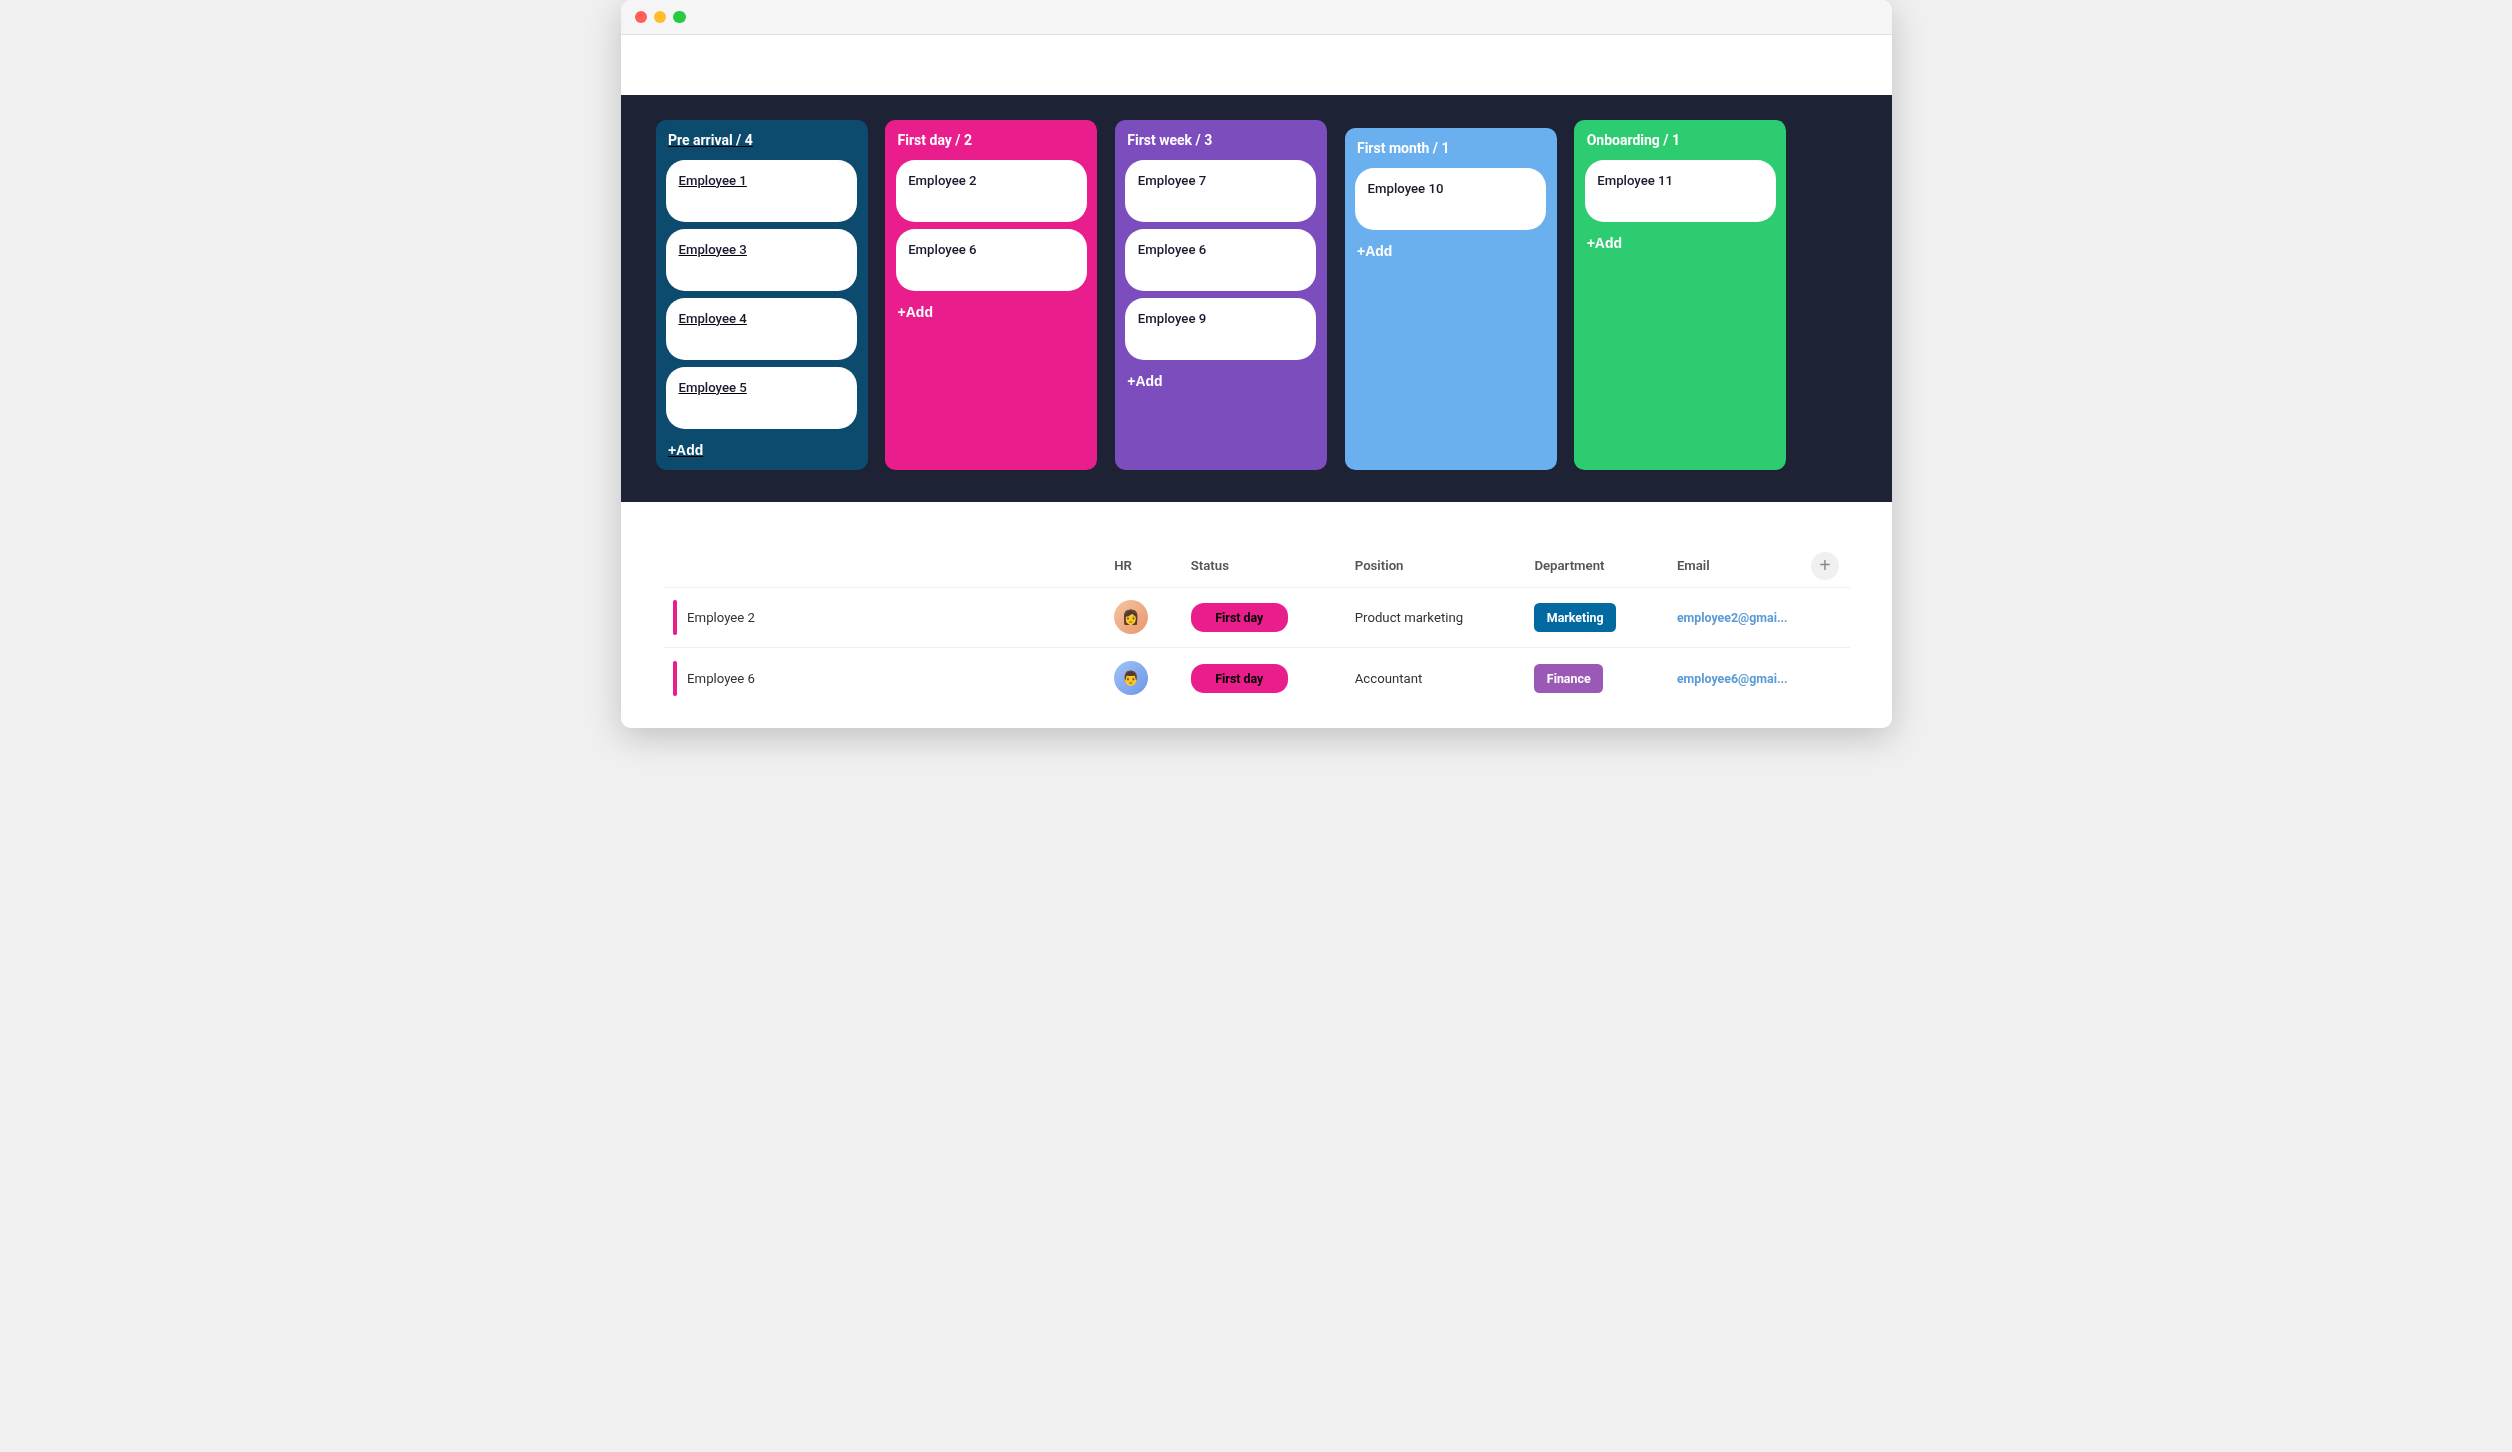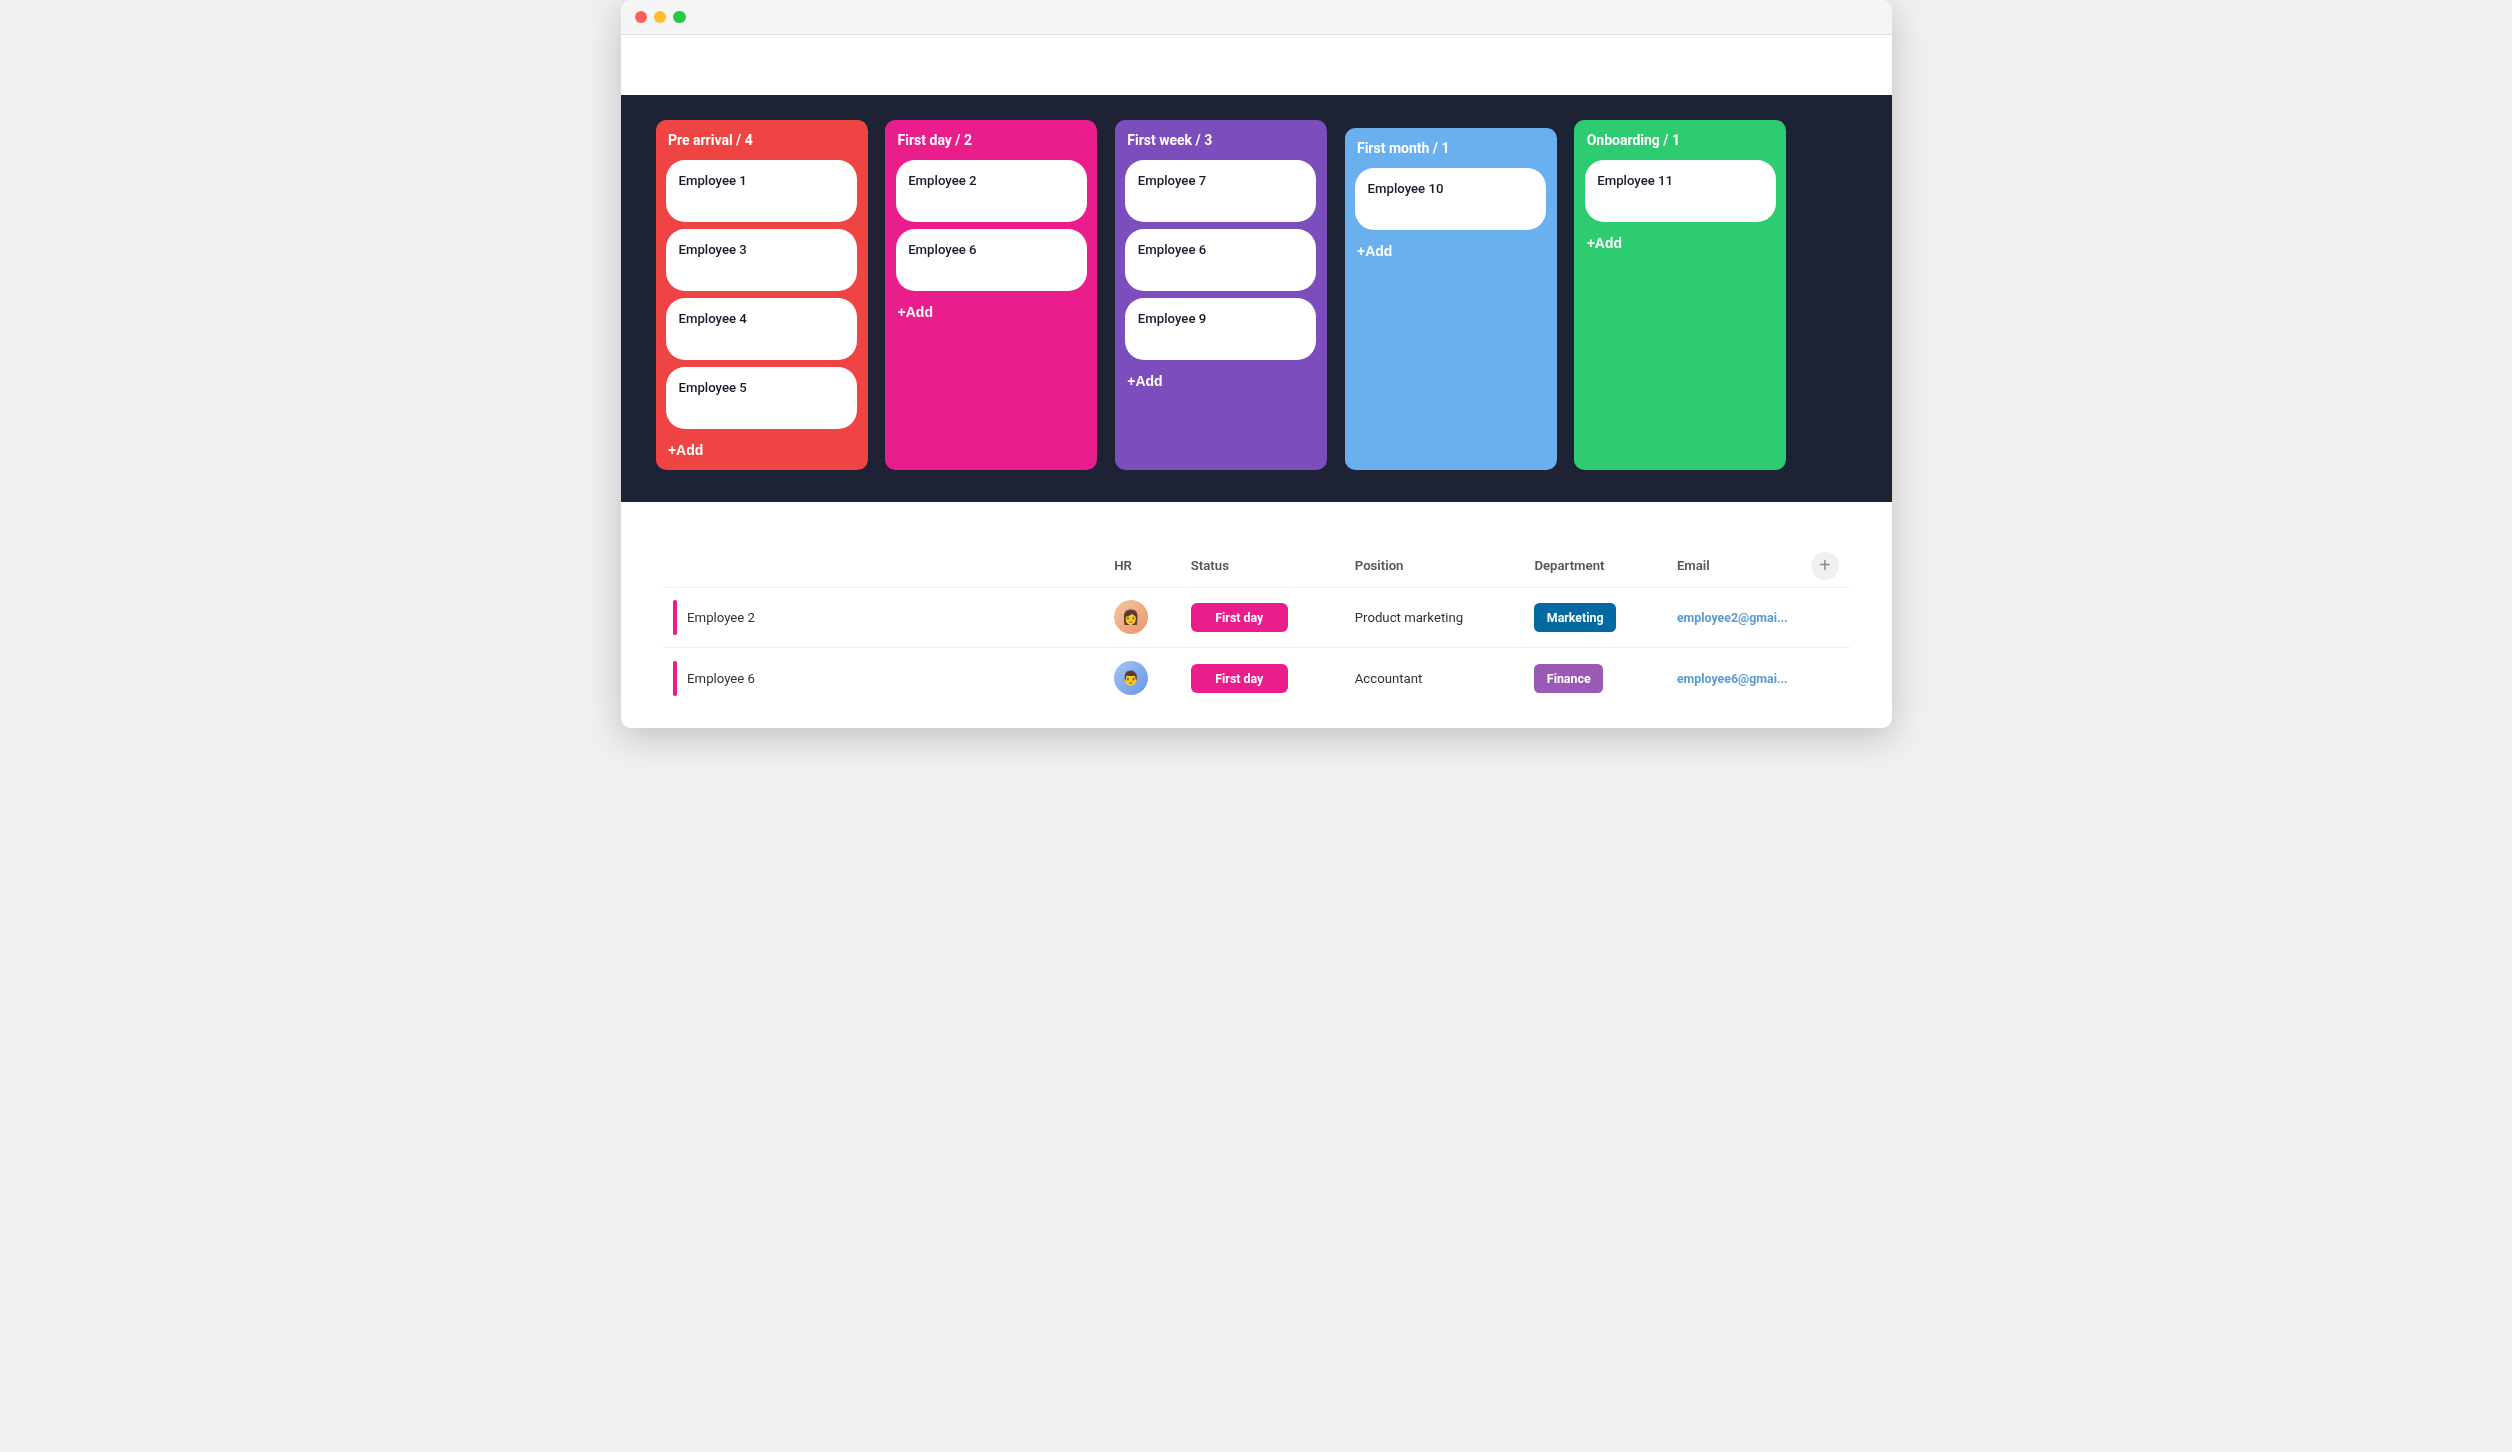--- a/index.html
+++ b/index.html
@@ -76,21 +76,21 @@
       border-radius: 10.6px;
       padding: 12.4px 10.6px 8.8px;
       min-width: 212px;
       width: 212px;
       flex-shrink: 0;
       display: flex;
       flex-direction: column;
       gap: 7px;
     }
 
-    .col-grey { background: #ef4444; }
+    .col-grey { background: #0c4a6e; text-decoration: underline; }
     .col-pink { background: #e91e8c; }
     .col-purple { background: #7c4dbd; }
     .col-blue { background: #6ab0ef; margin-top: 8px; }
     .col-green { background: #2ecc71; }
 
     .column-title {
       font-size: 14px;
       font-weight: 700;
       color: white;
       margin-bottom: 5.3px;
@@ -163,25 +163,25 @@
 
     .left-accent {
       width: 3.5px;
       height: 35px;
       background: #e91e8c;
       border-radius: 1.8px;
       margin-right: 3.5px;
     }
 
     .status-badge {
-      border-radius: 6px;
+      border-radius: 13px;
       padding: 7px 16px;
       font-weight: 700;
       font-size: 12.4px;
-      color: #ffffff;
+      color: #000000;
       display: inline-block;
       text-align: center;
       min-width: 97px;
     }
 
     .status-firstday { background: #e91e8c; }
 
     .dept-badge {
       border-radius: 5.3px;
       padding: 7px 12.4px;

